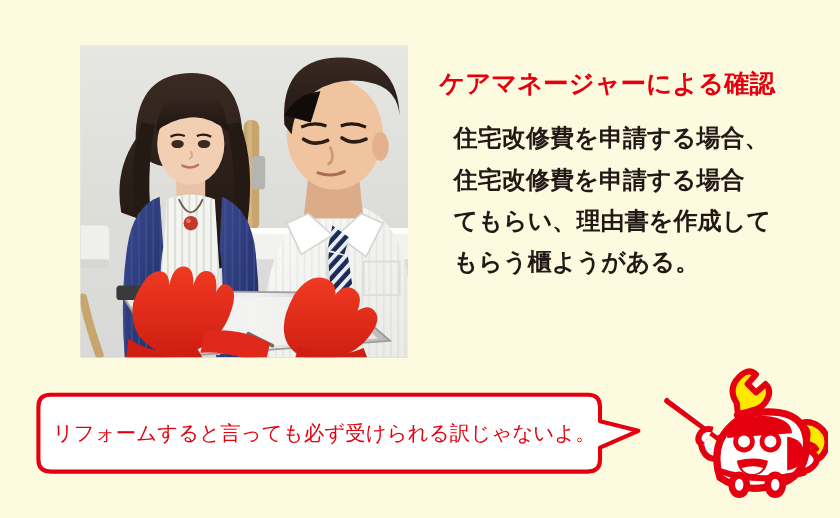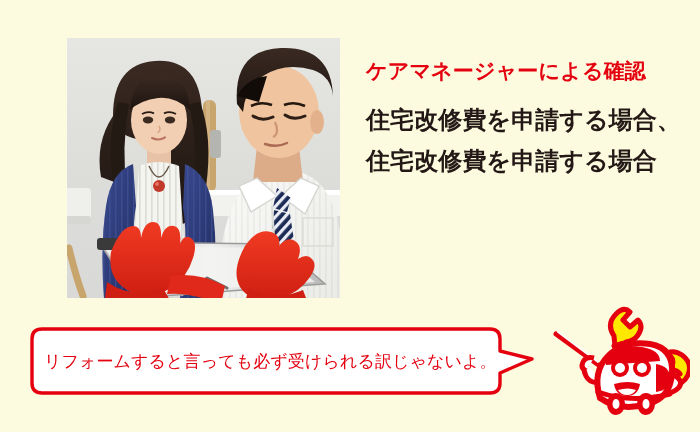--- a/index.html
+++ b/index.html
@@ -53,24 +53,24 @@
     color: #E4000F;
     font-size: 21px;
     font-weight: bold;
     letter-spacing: 0.2px;
     line-height: 1.2;
     margin: 0 0 16px 0;
     white-space: nowrap;
   }
   .body-copy {
     color: #231815;
-    font-size: 24px;
+    font-size: 20px;
     font-weight: bold;
     line-height: 1.72;
-    margin: 0;
+    margin: 12px;
     letter-spacing: 0.1px;
   }
   .body-copy .ln {
     display: block;
     white-space: nowrap;
   }
 
   
   .bubble-wrap {
     position: absolute;
@@ -266,20 +266,22 @@
 
       <rect x="0" y="0" width="273" height="260" fill="none"></rect>
     </svg>
   </div>
 
   <div class="text-col">
     <h2 class="headline">ケアマネージャーによる確認</h2>
     <p class="body-copy">
       <span class="ln">住宅改修費を申請する場合、</span>
       <span class="ln">住宅改修費を申請する場合</span>
+      <span class="ln">てもらい、理由書を作成して</span>
+      <span class="ln">もらう櫃ようがある。</span>
     </p>
   </div>
 
   <div class="bubble-wrap">
     <svg class="bubble-svg" viewBox="0 0 515 72">
       <path d="M14 4
                L462 4
                Q472 4 472 14
                L472 26
                L504 34

